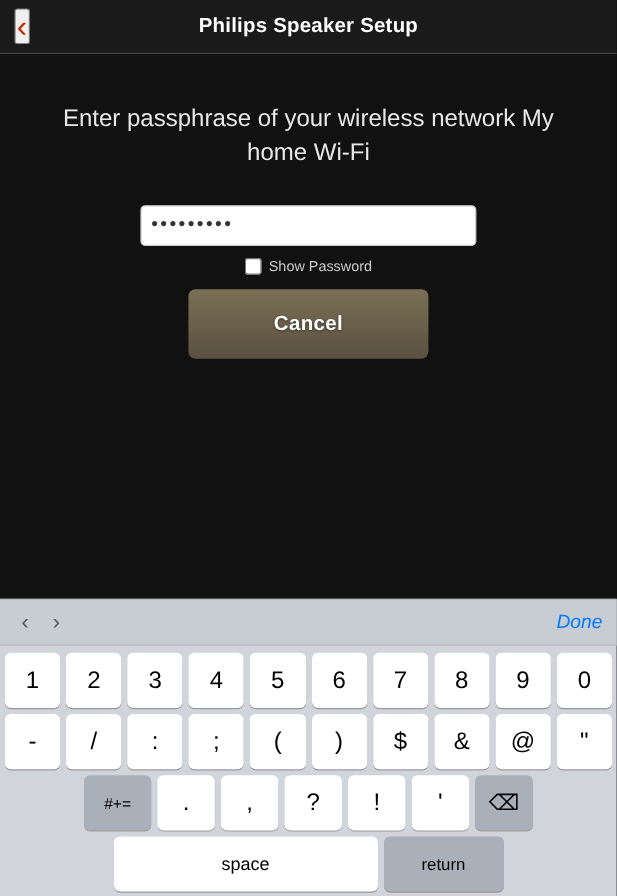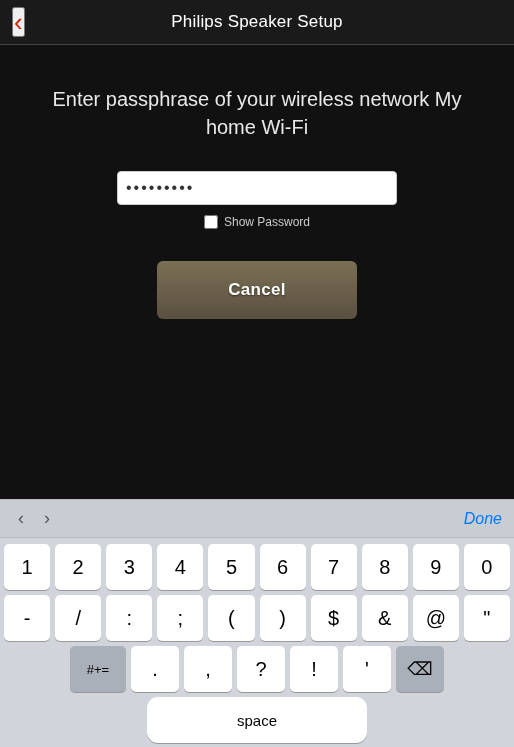--- a/index.html
+++ b/index.html
@@ -28,21 +28,21 @@
       position: absolute;
       left: 12px;
       top: 50%;
       transform: translateY(-50%);
       line-height: 1;
     }
     .header-title {
       width: 100%;
       text-align: center;
       color: #fff;
-      font-weight: normal;
+      font-weight: bold;
       font-size: 17px;
       letter-spacing: 0.2px;
     }
 
     
     .content {
       background: #111;
       padding: 40px 30px 20px;
       display: flex;
       flex-direction: column;
@@ -83,21 +83,21 @@
     }
     .show-password-label {
       color: #ccc;
       font-size: 12px;
     }
 
     
     .btn-row {
       display: flex;
       gap: 16px;
-      margin-top: 32px;
+      margin-top: 12px;
       width: 100%;
       justify-content: center;
     }
     .btn {
       width: 200px;
       height: 58px;
       border-radius: 6px;
       border: none;
       font-size: 17px;
       font-weight: bold;
@@ -180,21 +180,20 @@
       font-size: 14px;
       font-weight: 500;
     }
     .key.wider {
       max-width: 70px;
       font-size: 14px;
     }
     .key.space-key {
       max-width: 220px;
       font-size: 15px;
-      border-radius: 11px;
     }
     .key.return-key {
       max-width: 100px;
       font-size: 14px;
       background: #aab0ba;
     }
     .key.delete-key {
       max-width: 48px;
       background: #aab0ba;
       font-size: 18px;
@@ -267,15 +266,16 @@
       <button class="key">.</button>
       <button class="key">,</button>
       <button class="key">?</button>
       <button class="key">!</button>
       <button class="key">'</button>
       <button class="key dark delete-key">⌫</button>
     </div>
 
     <div class="key-row">
       <button class="key space-key">space</button>
+      <button class="key return-key">return</button>
     </div>
   </div>
 </div>
 
 </body></html>

